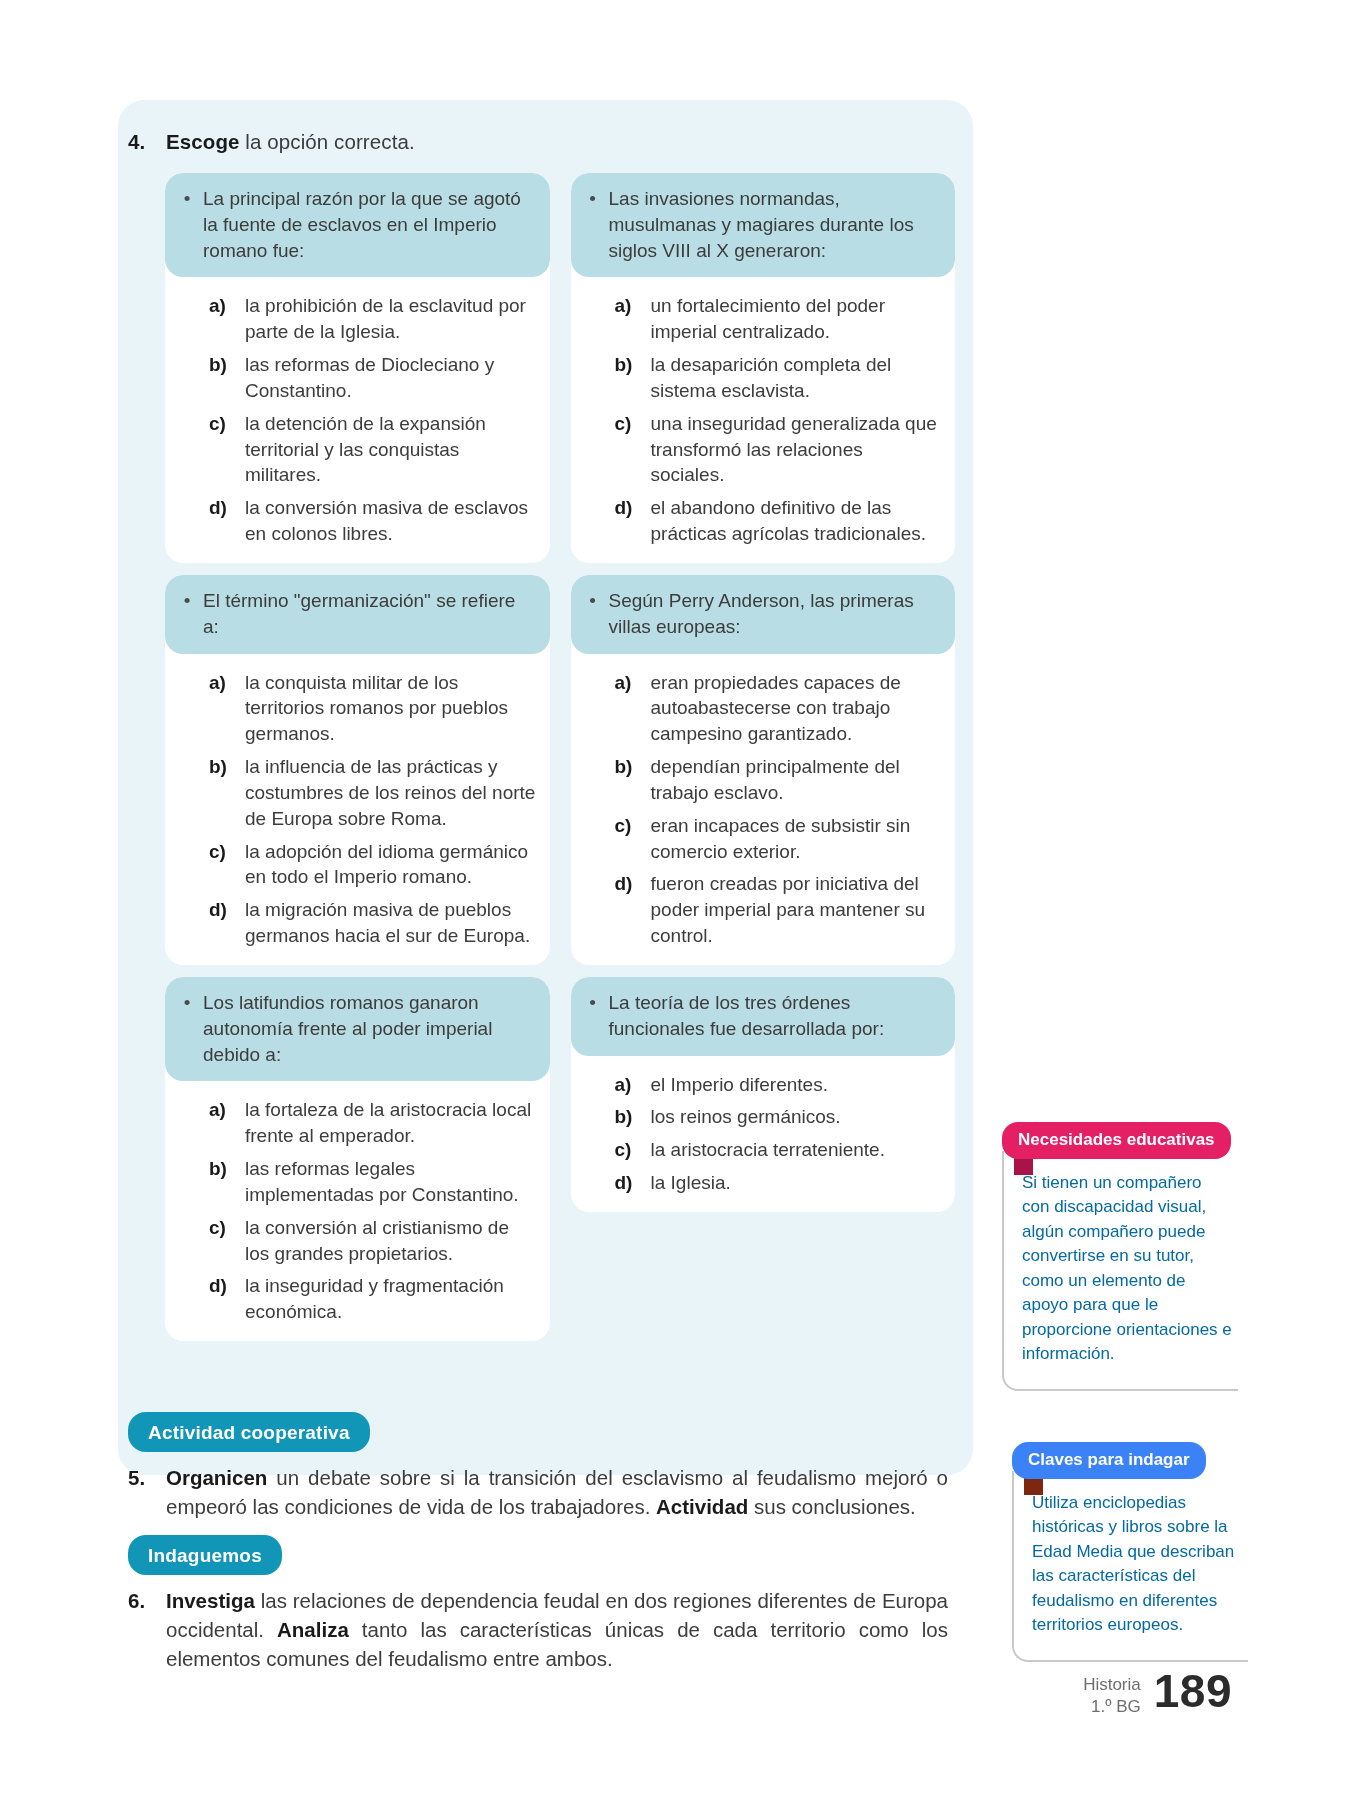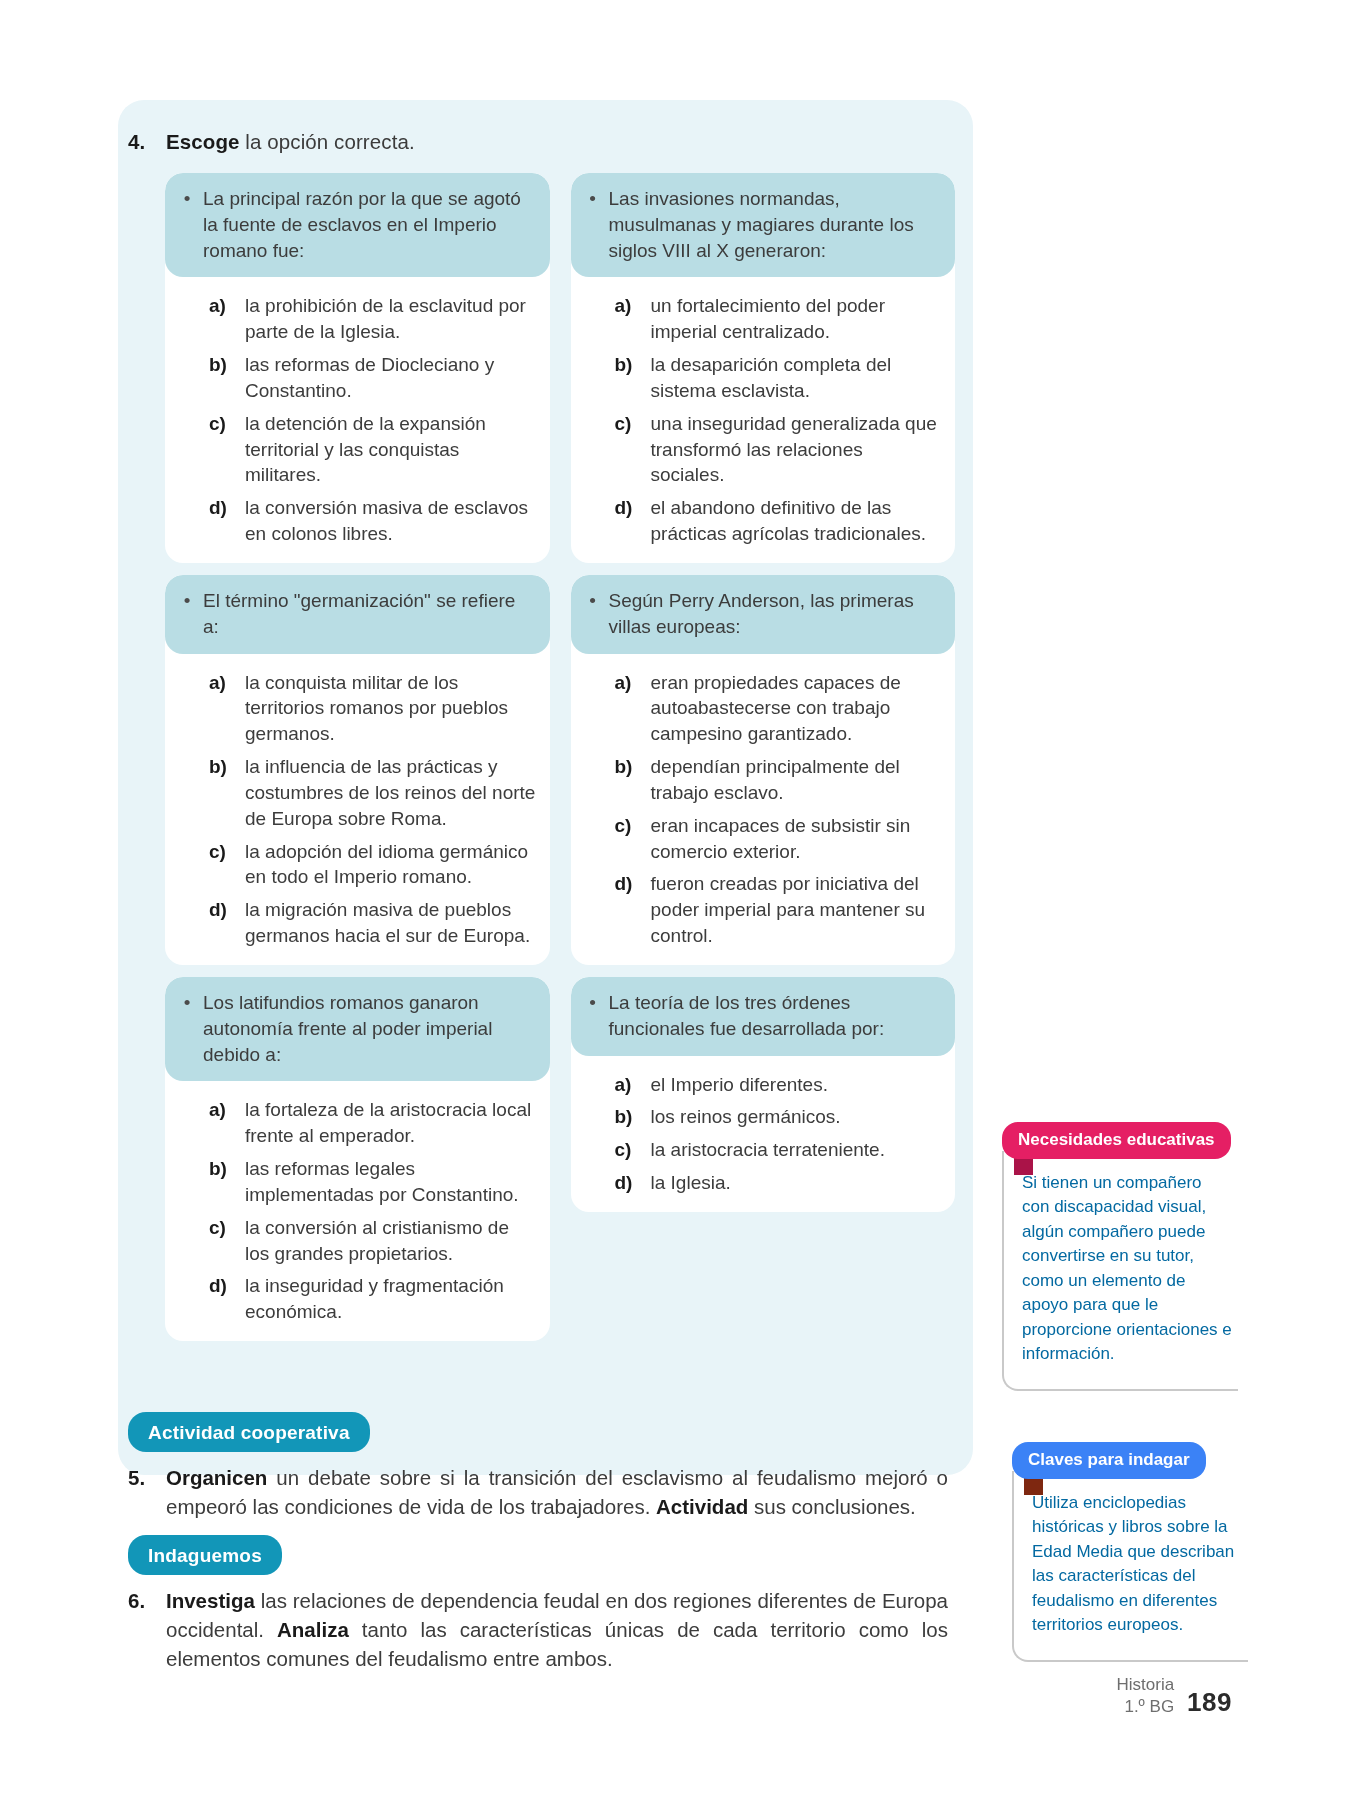--- a/index.html
+++ b/index.html
@@ -188,21 +188,21 @@
     align-items: flex-end;
     gap: 13px;
   }
   .footer-sub {
     text-align: right;
     font-size: 17px;
     line-height: 1.3;
     color: #6e6e6e;
   }
   .footer-page {
-    font-size: 26px;
+    font-size: 46px;
     font-weight: bold;
     color: #2b2b2b;
     letter-spacing: .5px;
   }
 </style>
 </head>
 <body>
 
 <div id="page">
 

